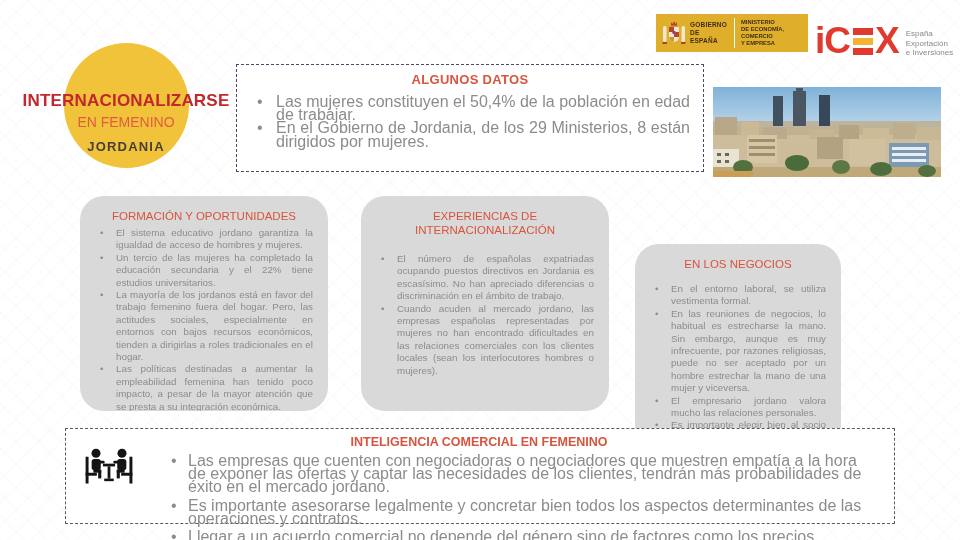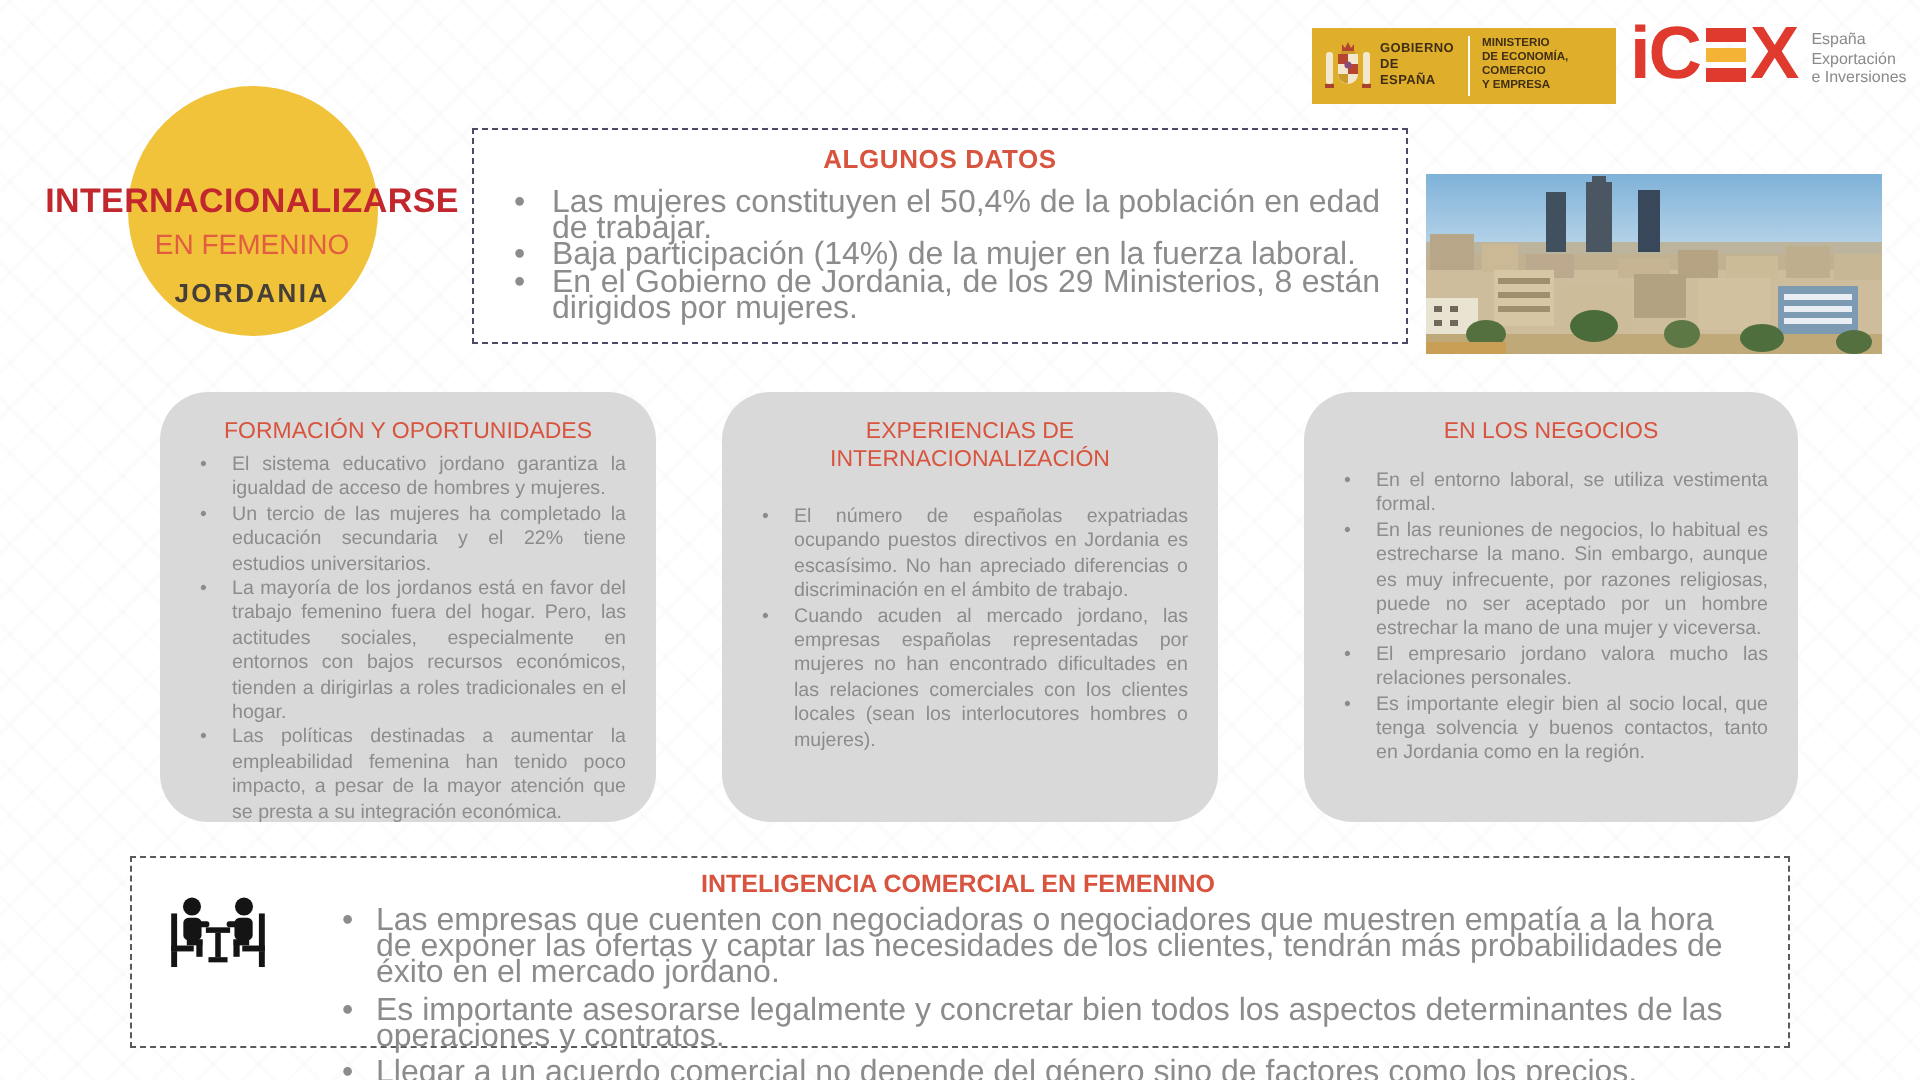--- a/index.html
+++ b/index.html
@@ -14,21 +14,21 @@
   
   .gov-logo { position:absolute; left:656px; top:14px; width:152px; height:38px;
     background:#DFAF2B; display:flex; align-items:center; box-sizing:border-box; }
   .coat { width:24px; height:30px; margin-left:6px; flex:0 0 auto; }
   .gov-text { font-size:6.5px; font-weight:bold; color:#402e14; line-height:8px;
     letter-spacing:.2px; white-space:pre-line; margin-left:4px; width:38px; }
   .gov-divider { width:1px; height:30px; background:rgba(255,255,255,.95); margin:0 6px; }
   .ministry-text { font-size:5.8px; font-weight:bold; color:#402e14; line-height:7px;
     white-space:pre-line; width:66px; }
 
-  .icex { position:absolute; left:815px; top:12px; display:flex; align-items:flex-start; }
+  .icex { position:absolute; left:815px; top:26px; display:flex; align-items:flex-start; }
   .icex-letters { display:flex; align-items:flex-end; color:#E0392E; font-weight:bold;
     font-size:37px; line-height:30px; letter-spacing:-1px; }
   .icex-ebars { display:flex; flex-direction:column; justify-content:space-between;
     width:20px; height:27px; margin:0 2px 1px 3px; }
   .icex-ebars i { display:block; height:7px; background:#E0392E; }
   .icex-ebars i.mid { background:#F5B335; }
   .icex-tagline { font-size:8px; color:#8a8a8a; line-height:9.5px; white-space:pre-line;
     margin-left:7px; padding-top:3px; }
 
   
@@ -52,21 +52,21 @@
     letter-spacing:.3px; margin-bottom:8px; }
 
   
   .photo { position:absolute; left:713px; top:87px; width:228px; height:90px; overflow:hidden; }
 
   
   .panel { position:absolute; top:196px; height:215px; background:#D9D9D9; border-radius:24px;
     box-sizing:border-box; padding:13px 15px; overflow:hidden; }
   .panel-0 { left:80px;  width:248px; }
   .panel-1 { left:361px; width:248px; }
-  .panel-2 { left:652px; width:247px; }
+  .panel-2 { left:635px; width:206px;margin-top:48px; }
   .panel-title { text-align:center; color:#D8543E; font-weight:normal; font-size:11.5px;
     line-height:14px; margin:0 auto 4px auto; max-width:210px; }
   .panel ul.bullets li { font-size:9.8px; line-height:12.4px; padding-left:21px; }
   .panel ul.bullets li::before { left:5px; }
   .panel-1 ul.bullets { margin-top:16px; }
   .panel-2 ul.bullets { margin-top:12px; }
 
   
   .bottom-box { position:absolute; left:65px; top:428px; width:830px; height:96px;
     border:1.5px dashed #5a5a5a; background:#fff; box-sizing:border-box; padding:6px 20px 0 18px; }
@@ -121,21 +121,20 @@
   <div class="title-block">
     <div class="main-title">INTERNACIONALIZARSE</div>
     <div class="subtitle">EN FEMENINO</div>
     <div class="country">JORDANIA</div>
   </div>
 
   <div class="datos-box">
     <div class="datos-title">ALGUNOS DATOS</div>
     <ul class="bullets">
       <li>Las mujeres constituyen el 50,4% de la población en edad de trabajar.</li>
-      <li>Baja participación (14%) de la mujer en la fuerza laboral.</li>
       <li>En el Gobierno de Jordania, de los 29 Ministerios, 8 están dirigidos por mujeres.</li>
     </ul>
   </div>
 
   <div class="photo">
     <svg width="228" height="90" viewBox="0 0 228 90">
       <defs>
         <linearGradient id="sky" x1="0" y1="0" x2="0" y2="1">
           <stop offset="0" stop-color="#7fb2d8"></stop>
             <stop offset="1" stop-color="#c3dbec"></stop>

